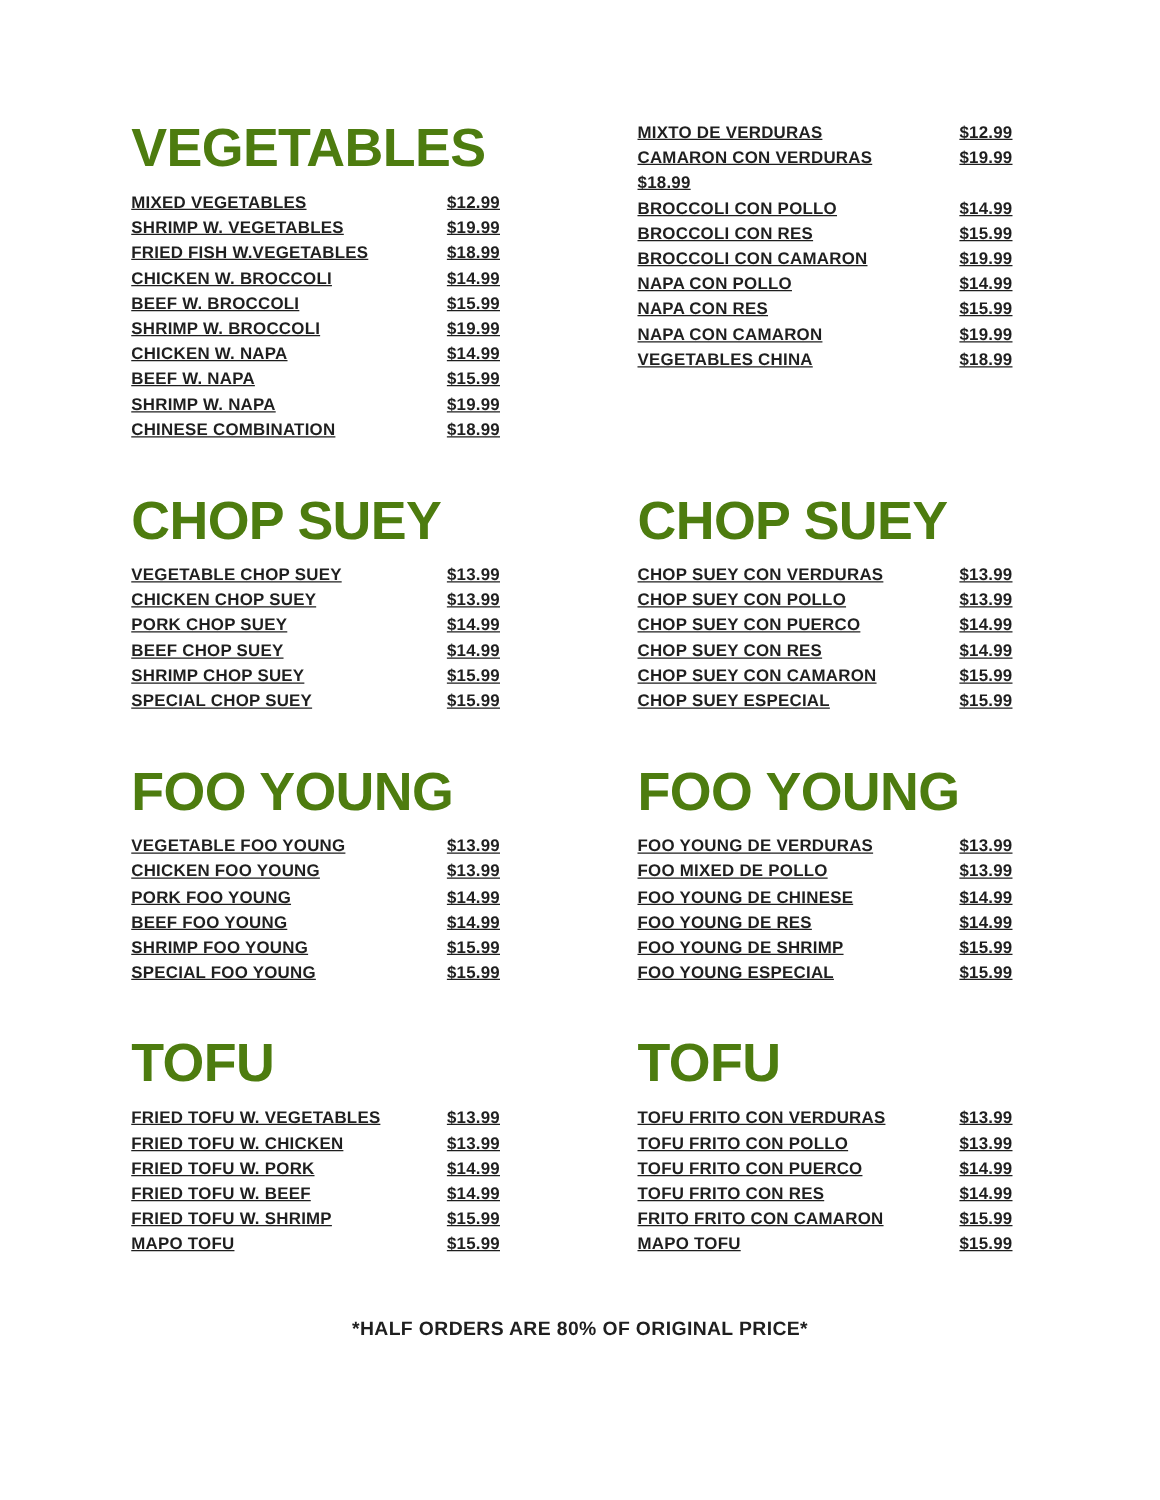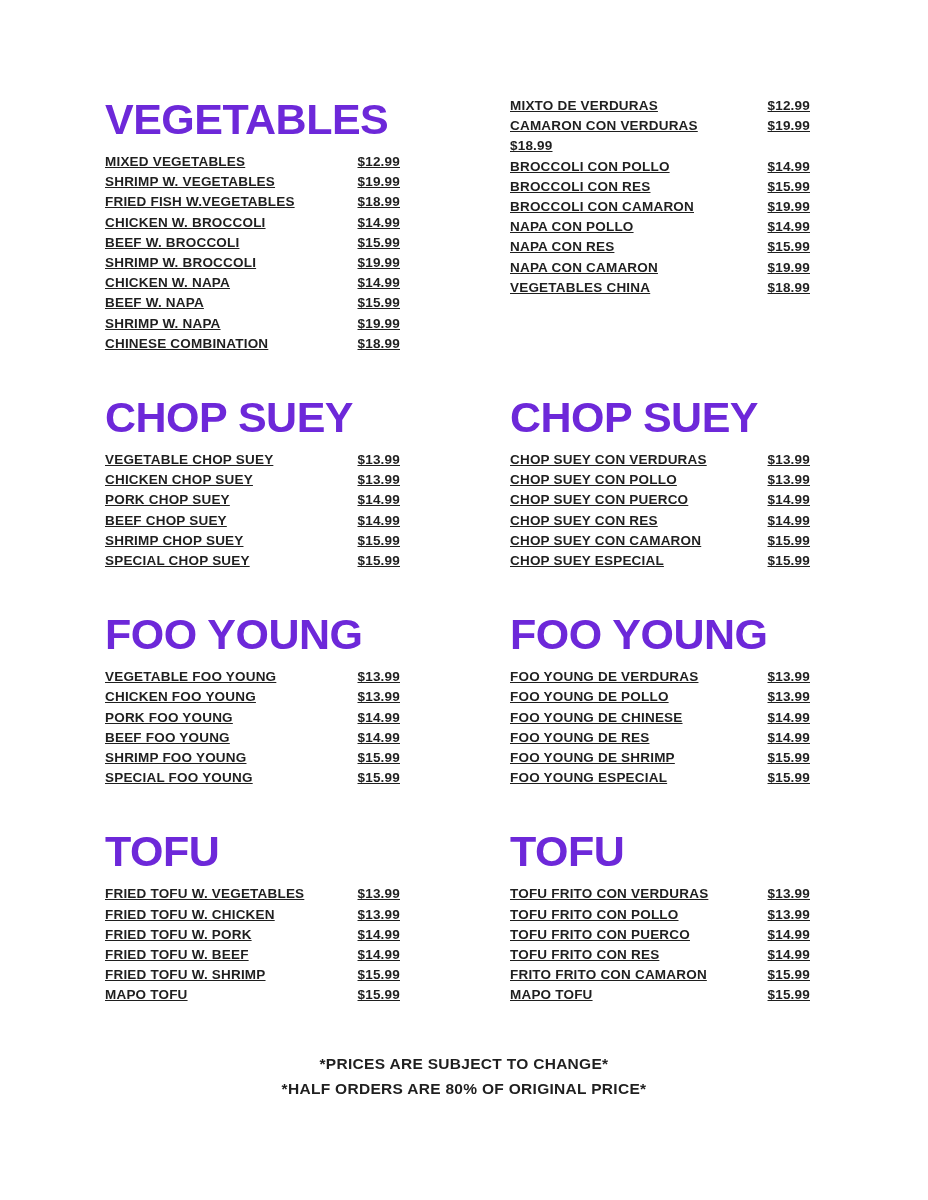--- a/index.html
+++ b/index.html
@@ -26,21 +26,21 @@
     column-gap: 110px;
     margin: 0 0 40px 0;
   }
   .section-title {
     margin: 0 0 9px 0;
     font-size: 43px;
     line-height: 47px;
     font-weight: 700;
     letter-spacing: -0.5px;
     white-space: nowrap;
-    color: #6d28d9;
+    color: #4d7c0f;
   }
   .item-list {
     list-style: none;
     margin: 0;
     padding: 0;
     text-decoration: underline;
   }
   .menu-row {
     display: flex;
     justify-content: space-between;
@@ -297,21 +297,21 @@
     <div class="menu-column">
       <h2 class="section-title">FOO YOUNG</h2>
       <ul class="item-list">
 
           <li class="menu-row">
             <span class="item-name">FOO YOUNG DE VERDURAS</span>
             <span class="item-price">$13.99</span>
           </li>
 
           <li class="menu-row">
-            <span class="item-name">FOO YOUNG DE POLLO</span>
+            <span class="item-name">FOO MIXED DE POLLO</span>
             <span class="item-price">$13.99</span>
           </li>
 
           <li class="menu-row">
             <span class="item-name">FOO YOUNG DE CHINESE</span>
             <span class="item-price">$14.99</span>
           </li>
 
           <li class="menu-row">
             <span class="item-name">FOO YOUNG DE RES</span>
@@ -398,17 +398,16 @@
 
           <li class="menu-row">
             <span class="item-name">MAPO TOFU</span>
             <span class="item-price">$15.99</span>
           </li>
         </ul>
     </div>
   </section>
 
   <footer class="footer-note">
-    <p>*PRICES ARE SUBJECT TO CHANGE*</p>
     <p>*HALF ORDERS ARE 80% OF ORIGINAL PRICE*</p>
   </footer>
 
 </main>
 
 </body></html>

